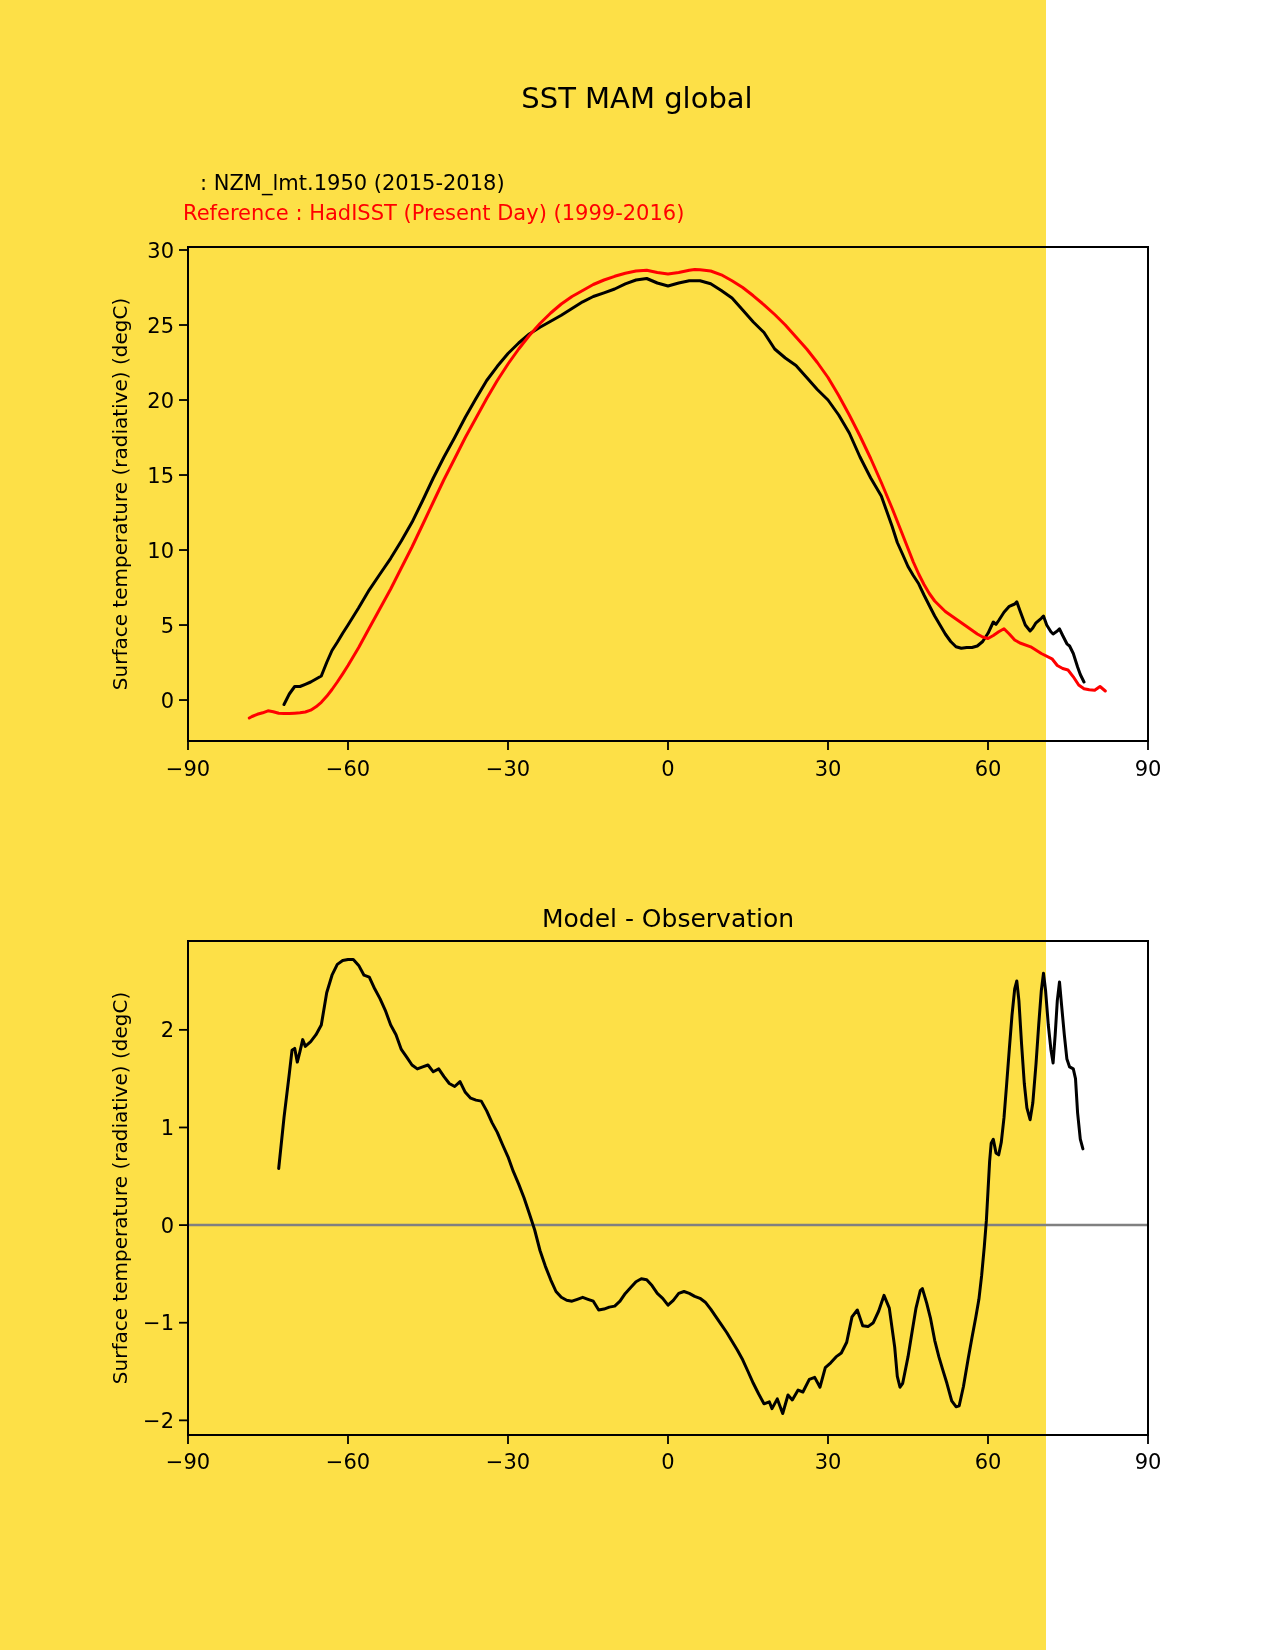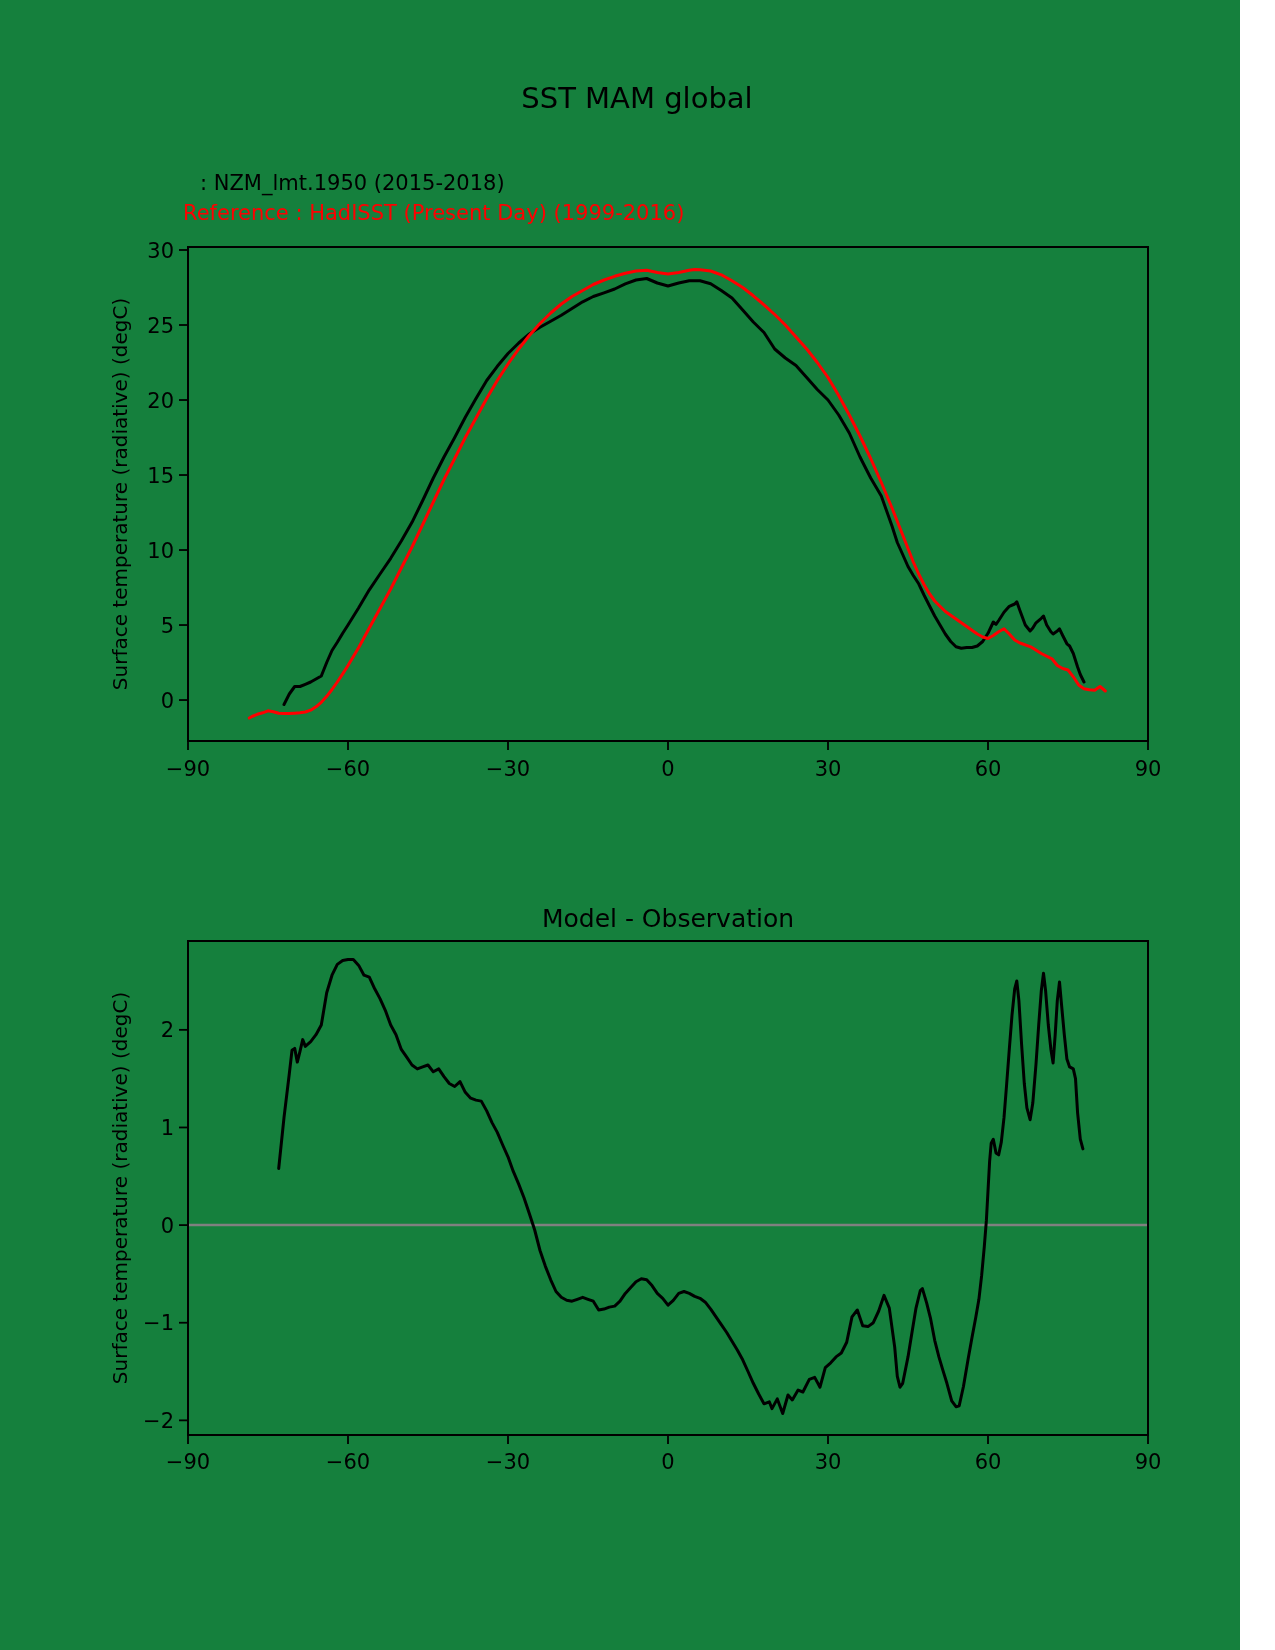--- a/index.html
+++ b/index.html
@@ -1,16 +1,16 @@
 <!DOCTYPE html>
 <html><head>
 <meta charset="utf-8">
 <style>
   html,body{margin:0;padding:0;background:#ffffff;}
-  .fig{position:relative;width:1240px;height:1650px;background:#15803d;font-family:"DejaVu Sans",sans-serif;}
+  .fig{position:relative;width:1046px;height:1650px;background:#fde047;font-family:"DejaVu Sans",sans-serif;}
   svg text{font-family:"DejaVu Sans",sans-serif;fill:#000000;}
   .suptitle{font-size:29px;}
   .legend1{font-size:21px;}
   .legend2{font-size:21px;}
   .axtitle{font-size:25px;}
   .ylab{font-size:20px;}
 </style>
 </head>
 <body>
 

